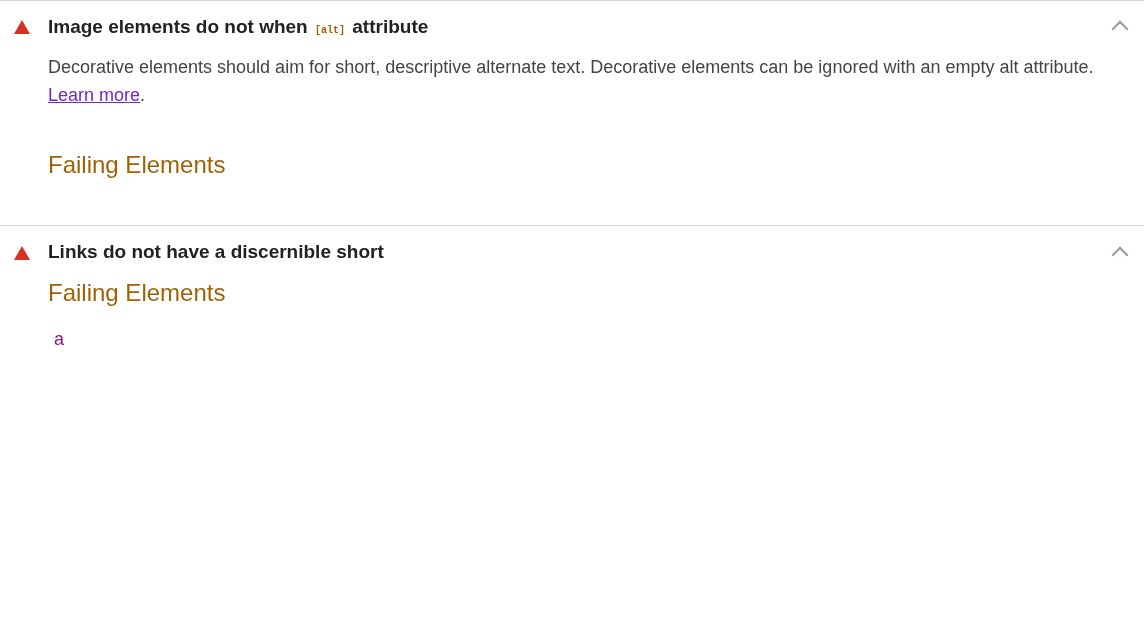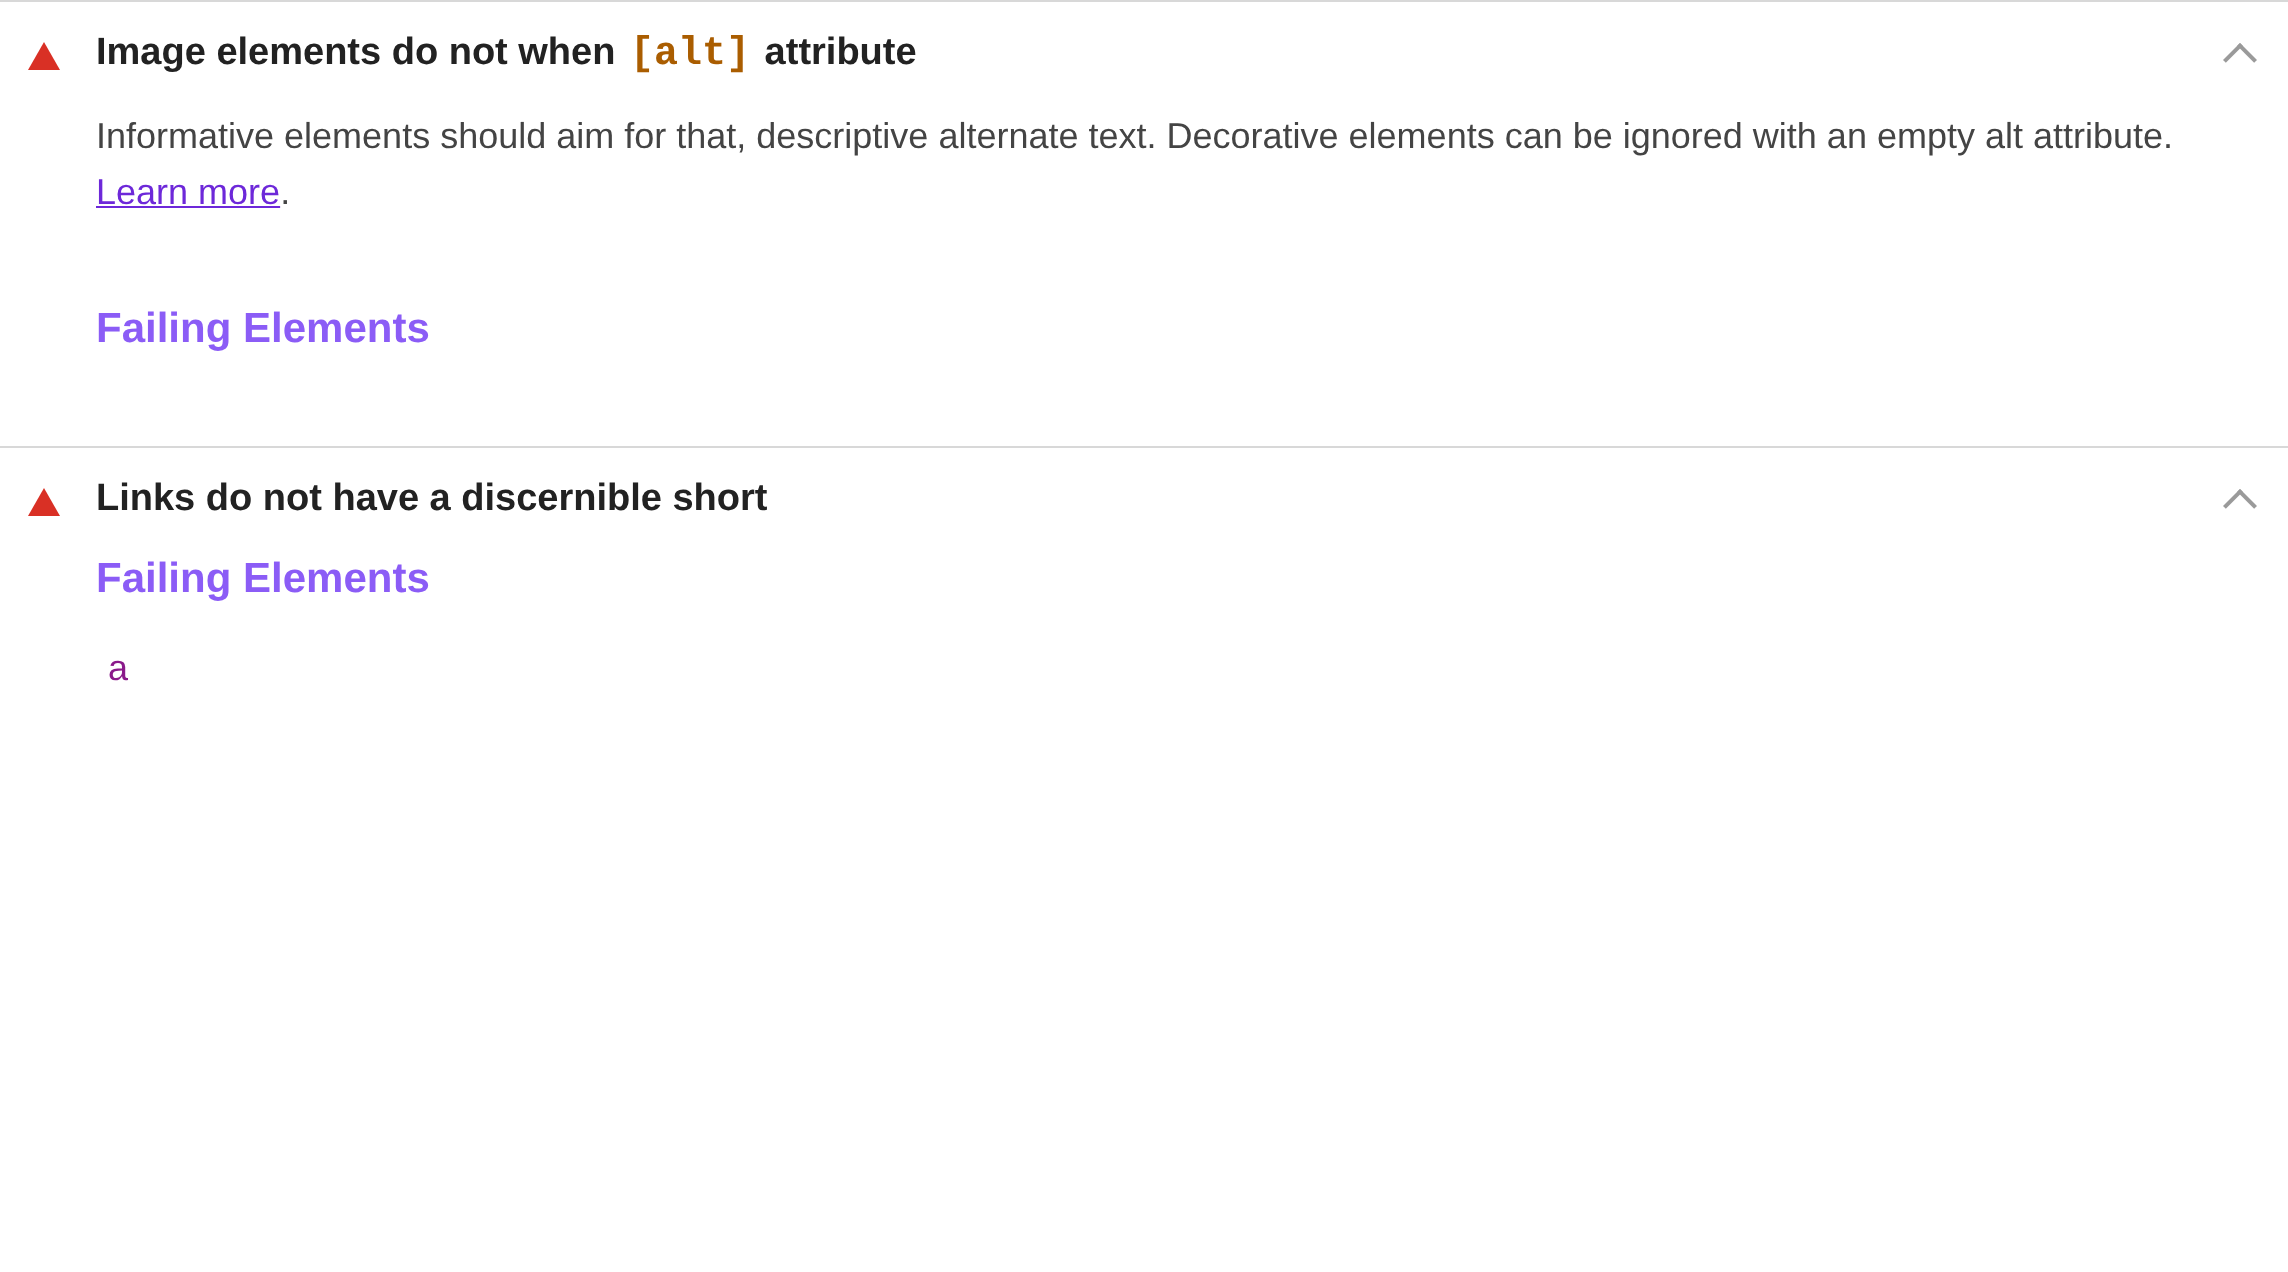--- a/index.html
+++ b/index.html
@@ -30,21 +30,21 @@
     flex-shrink: 0;
   }
   .audit-title {
     font-weight: 700;
     font-size: 19px;
     flex: 1;
     line-height: 1.3;
   }
   .code-chip {
     font-family: "SFMono-Regular", Consolas, "Liberation Mono", Menlo, monospace;
-    font-size: 20px;
+    font-size: 10px;
     color: #aa5d00;
     font-weight: 600;
     padding: 0 2px;
   }
   .chevron {
     width: 12px;
     height: 12px;
     border-right: 2px solid #9a9a9a;
     border-bottom: 2px solid #9a9a9a;
     transform: rotate(-135deg);
@@ -59,23 +59,23 @@
     color: #444;
     font-size: 18px;
     line-height: 1.55;
     margin-bottom: 42px;
   }
   .learn-link {
     color: #6d28d9;
     text-decoration: underline;
   }
   .failing-heading {
-    font-size: 21px;
-    font-weight: 700;
-    color: #8b5cf6;
+    font-size: 24px;
+    font-weight: 400;
+    color: #a16207;
     margin-bottom: 22px;
   }
   .failing-list {
     list-style: none;
     padding-left: 6px;
   }
   .failing-item {
     font-size: 18px;
     margin-bottom: 22px;
     word-break: break-word;
@@ -89,21 +89,21 @@
 <div class="audit">
   <div class="audit-header">
     <div class="warn-icon"></div>
     <div class="audit-title">
       <span>Image elements do not when </span><span class="code-chip">[alt]</span><span> attribute</span>
     </div>
     <div class="chevron"></div>
   </div>
   <div class="audit-body">
     <p class="description">
-      <span>Informative elements should aim for that, descriptive alternate text. Decorative elements can be ignored with an empty alt attribute. </span><a href="#" class="learn-link">Learn more</a><span>.</span>
+      <span>Decorative elements should aim for short, descriptive alternate text. Decorative elements can be ignored with an empty alt attribute. </span><a href="#" class="learn-link">Learn more</a><span>.</span>
     </p>
     <div class="failing-heading">Failing Elements</div>
   </div>
 </div>
 
 <div class="audit">
   <div class="audit-header">
     <div class="warn-icon"></div>
     <div class="audit-title">
       <span>Links do not have a discernible short</span><span class="code-chip"></span><span></span>

